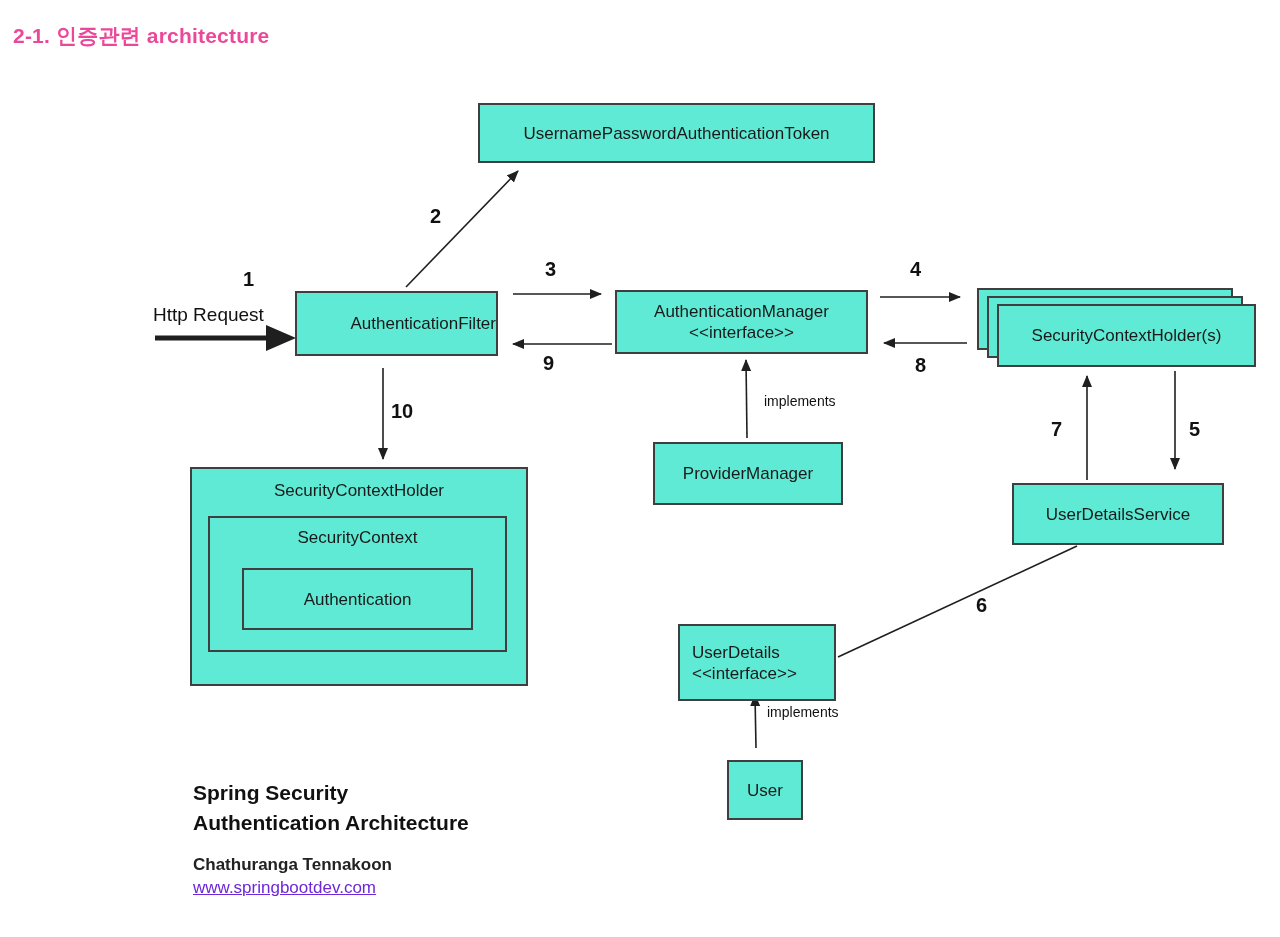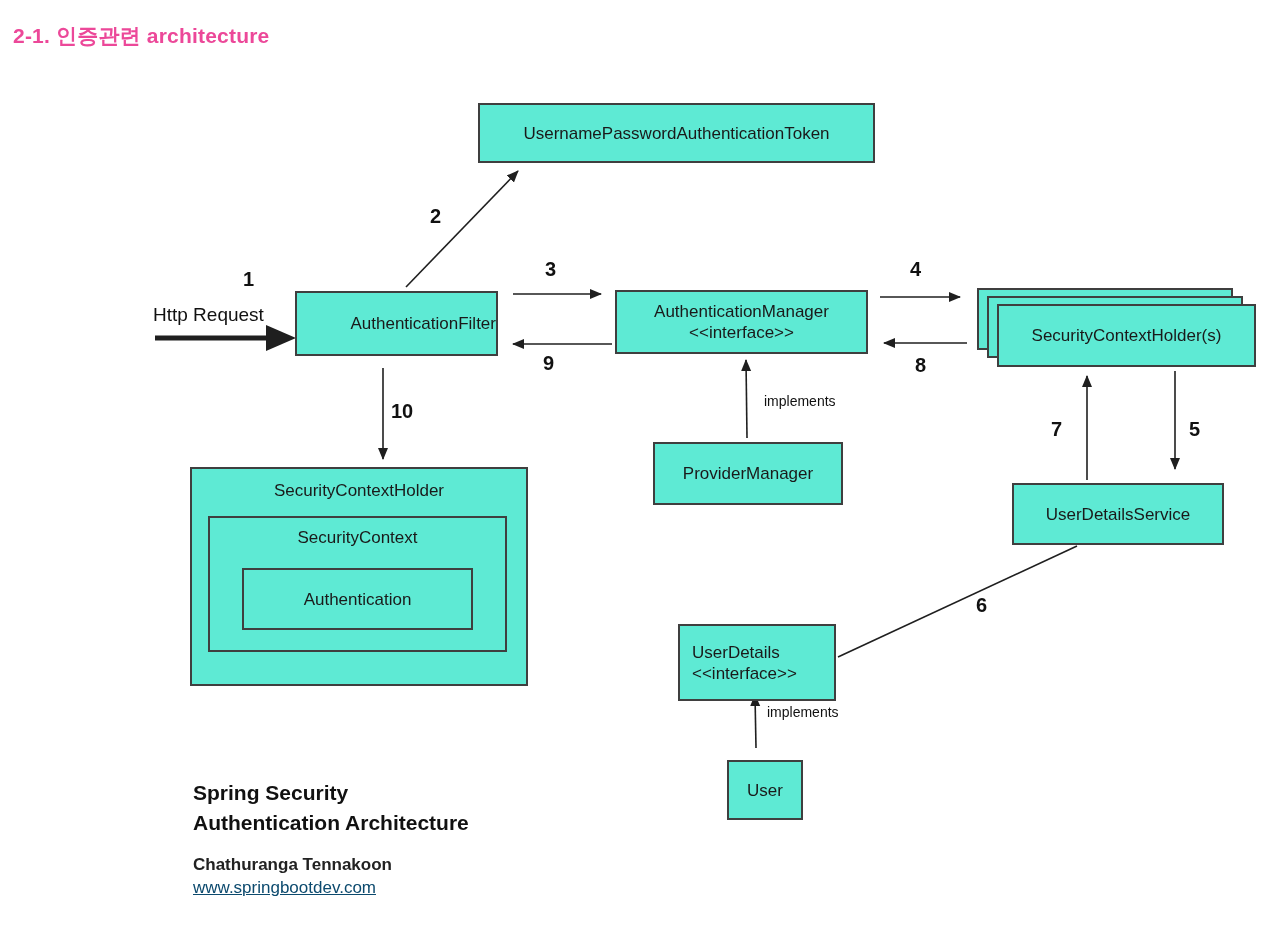--- a/index.html
+++ b/index.html
@@ -106,21 +106,21 @@
     top: 855px;
     font-size: 17px;
     color: #222222;
     font-weight: bold;
   }
   .footer-link {
     position: absolute;
     left: 193px;
     top: 878px;
     font-size: 17px;
-    color: #0c4a6e;
+    color: #6d28d9;
     text-decoration: underline;
     cursor: pointer;
   }
 </style>
 </head>
 <body>
 
 <div class="canvas">
 
   <h1 class="heading">2-1. 인증관련 architecture</h1>

